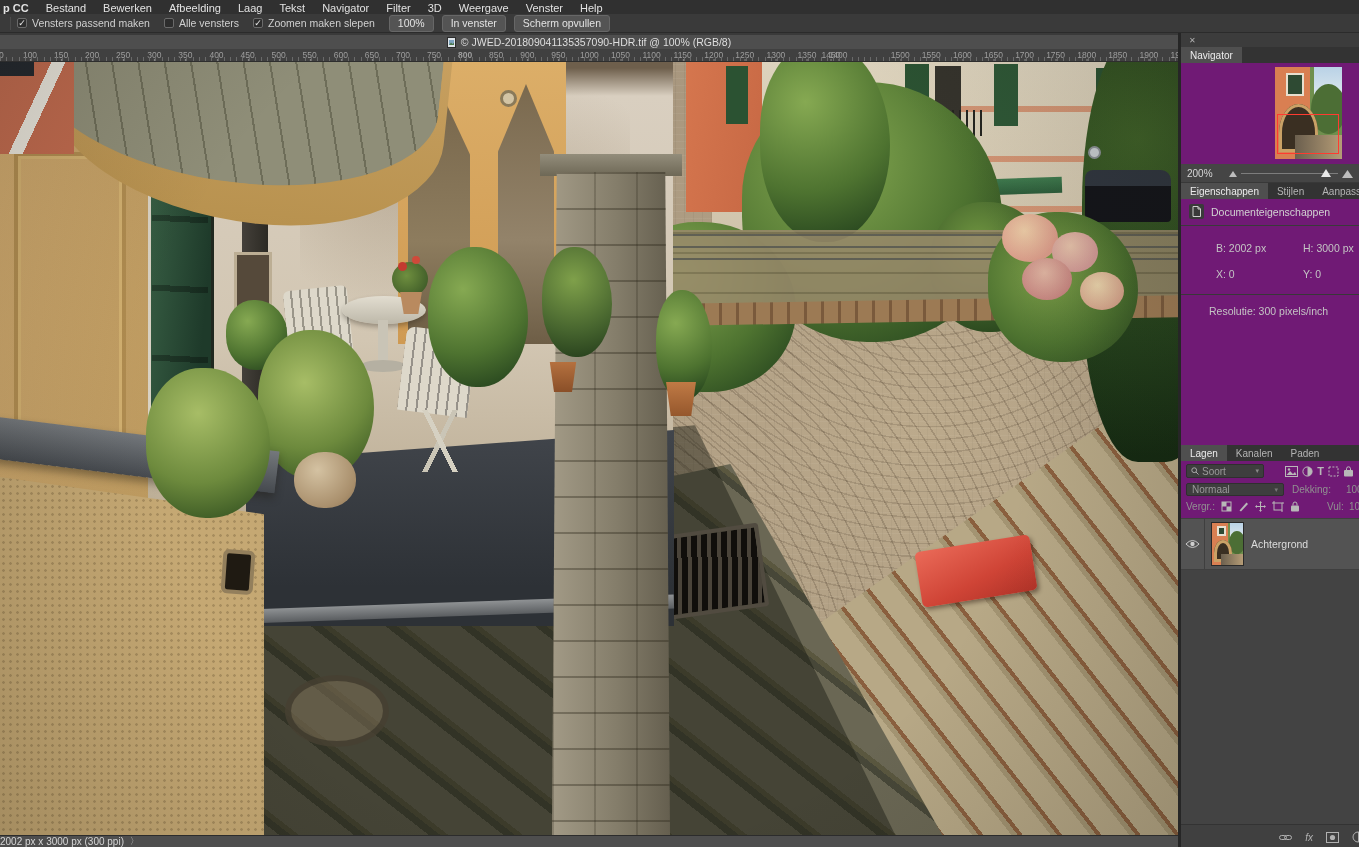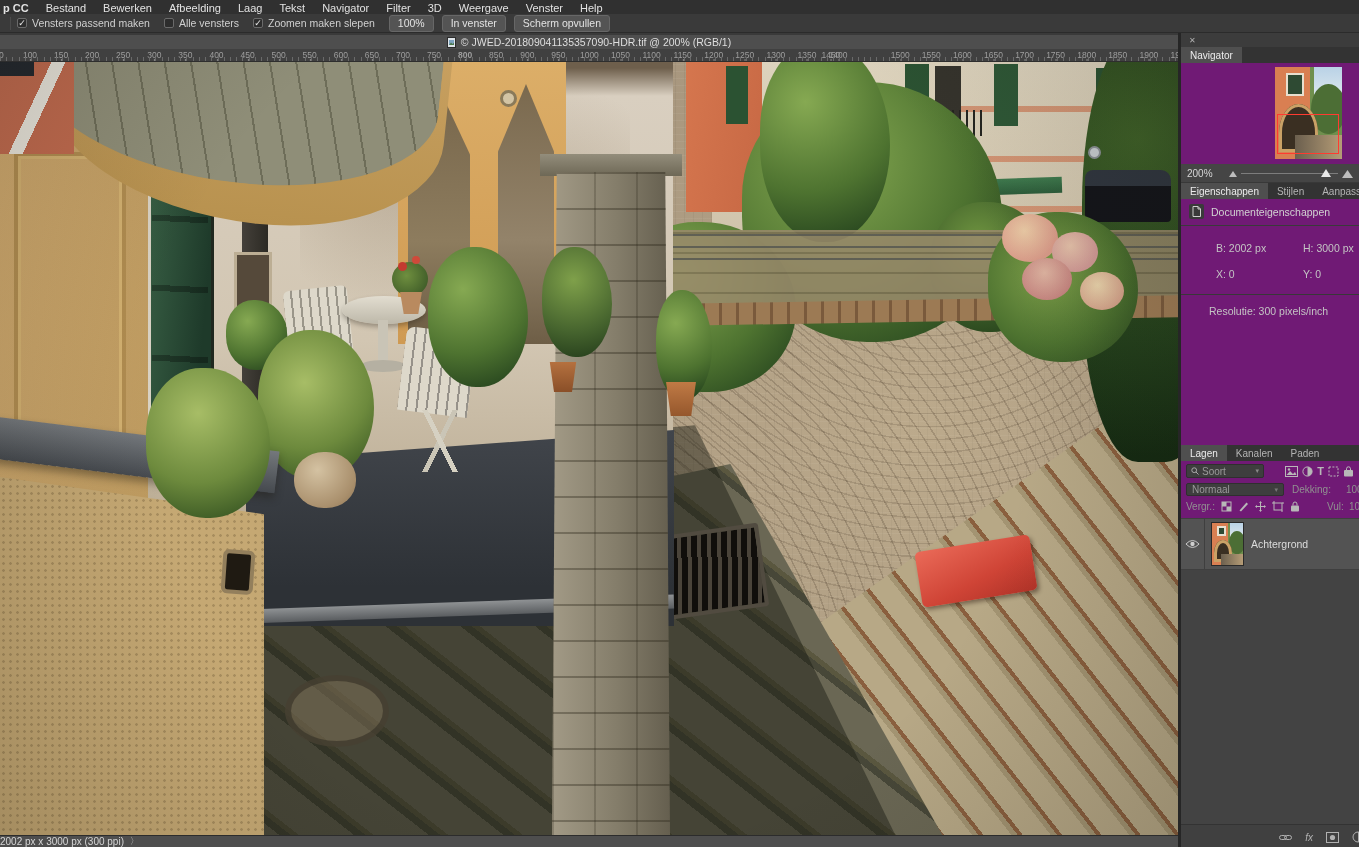--- a/index.html
+++ b/index.html
@@ -105,21 +105,21 @@
 
 <div id="docwin">
   <div id="doctitlebar">
     <span class="icon">
       <svg width="9" height="11" viewBox="0 0 9 11">
           <rect x="0.5" y="0.5" width="8" height="10" fill="#dfe5ea" stroke="#2c2c2c"></rect>
           <rect x="2" y="3" width="5" height="5" fill="#7da3c0"></rect>
           <path d="M2 8 L4 5.5 L5.5 7 L7 5.8 L7 8 Z" fill="#4c7a4c"></path>
         </svg>
     </span>
-    <span>© JWED-201809041135357090-HDR.tif @ 200% (RGB/1)</span>
+    <span>© JWED-201809041135357090-HDR.tif @ 100% (RGB/8)</span>
   </div>
 
   <div id="ruler">
       <span class="tickL" style="left: -1.1px;">50</span>
       <span class="tickL" style="left: 30px;">100<i></i></span>
       <span class="tickL" style="left: 61.1px;">150<i></i></span>
       <span class="tickL" style="left: 92.2px;">200<i></i></span>
       <span class="tickL" style="left: 123.2px;">250<i></i></span>
       <span class="tickL" style="left: 154.3px;">300<i></i></span>
       <span class="tickL" style="left: 185.4px;">350<i></i></span>

